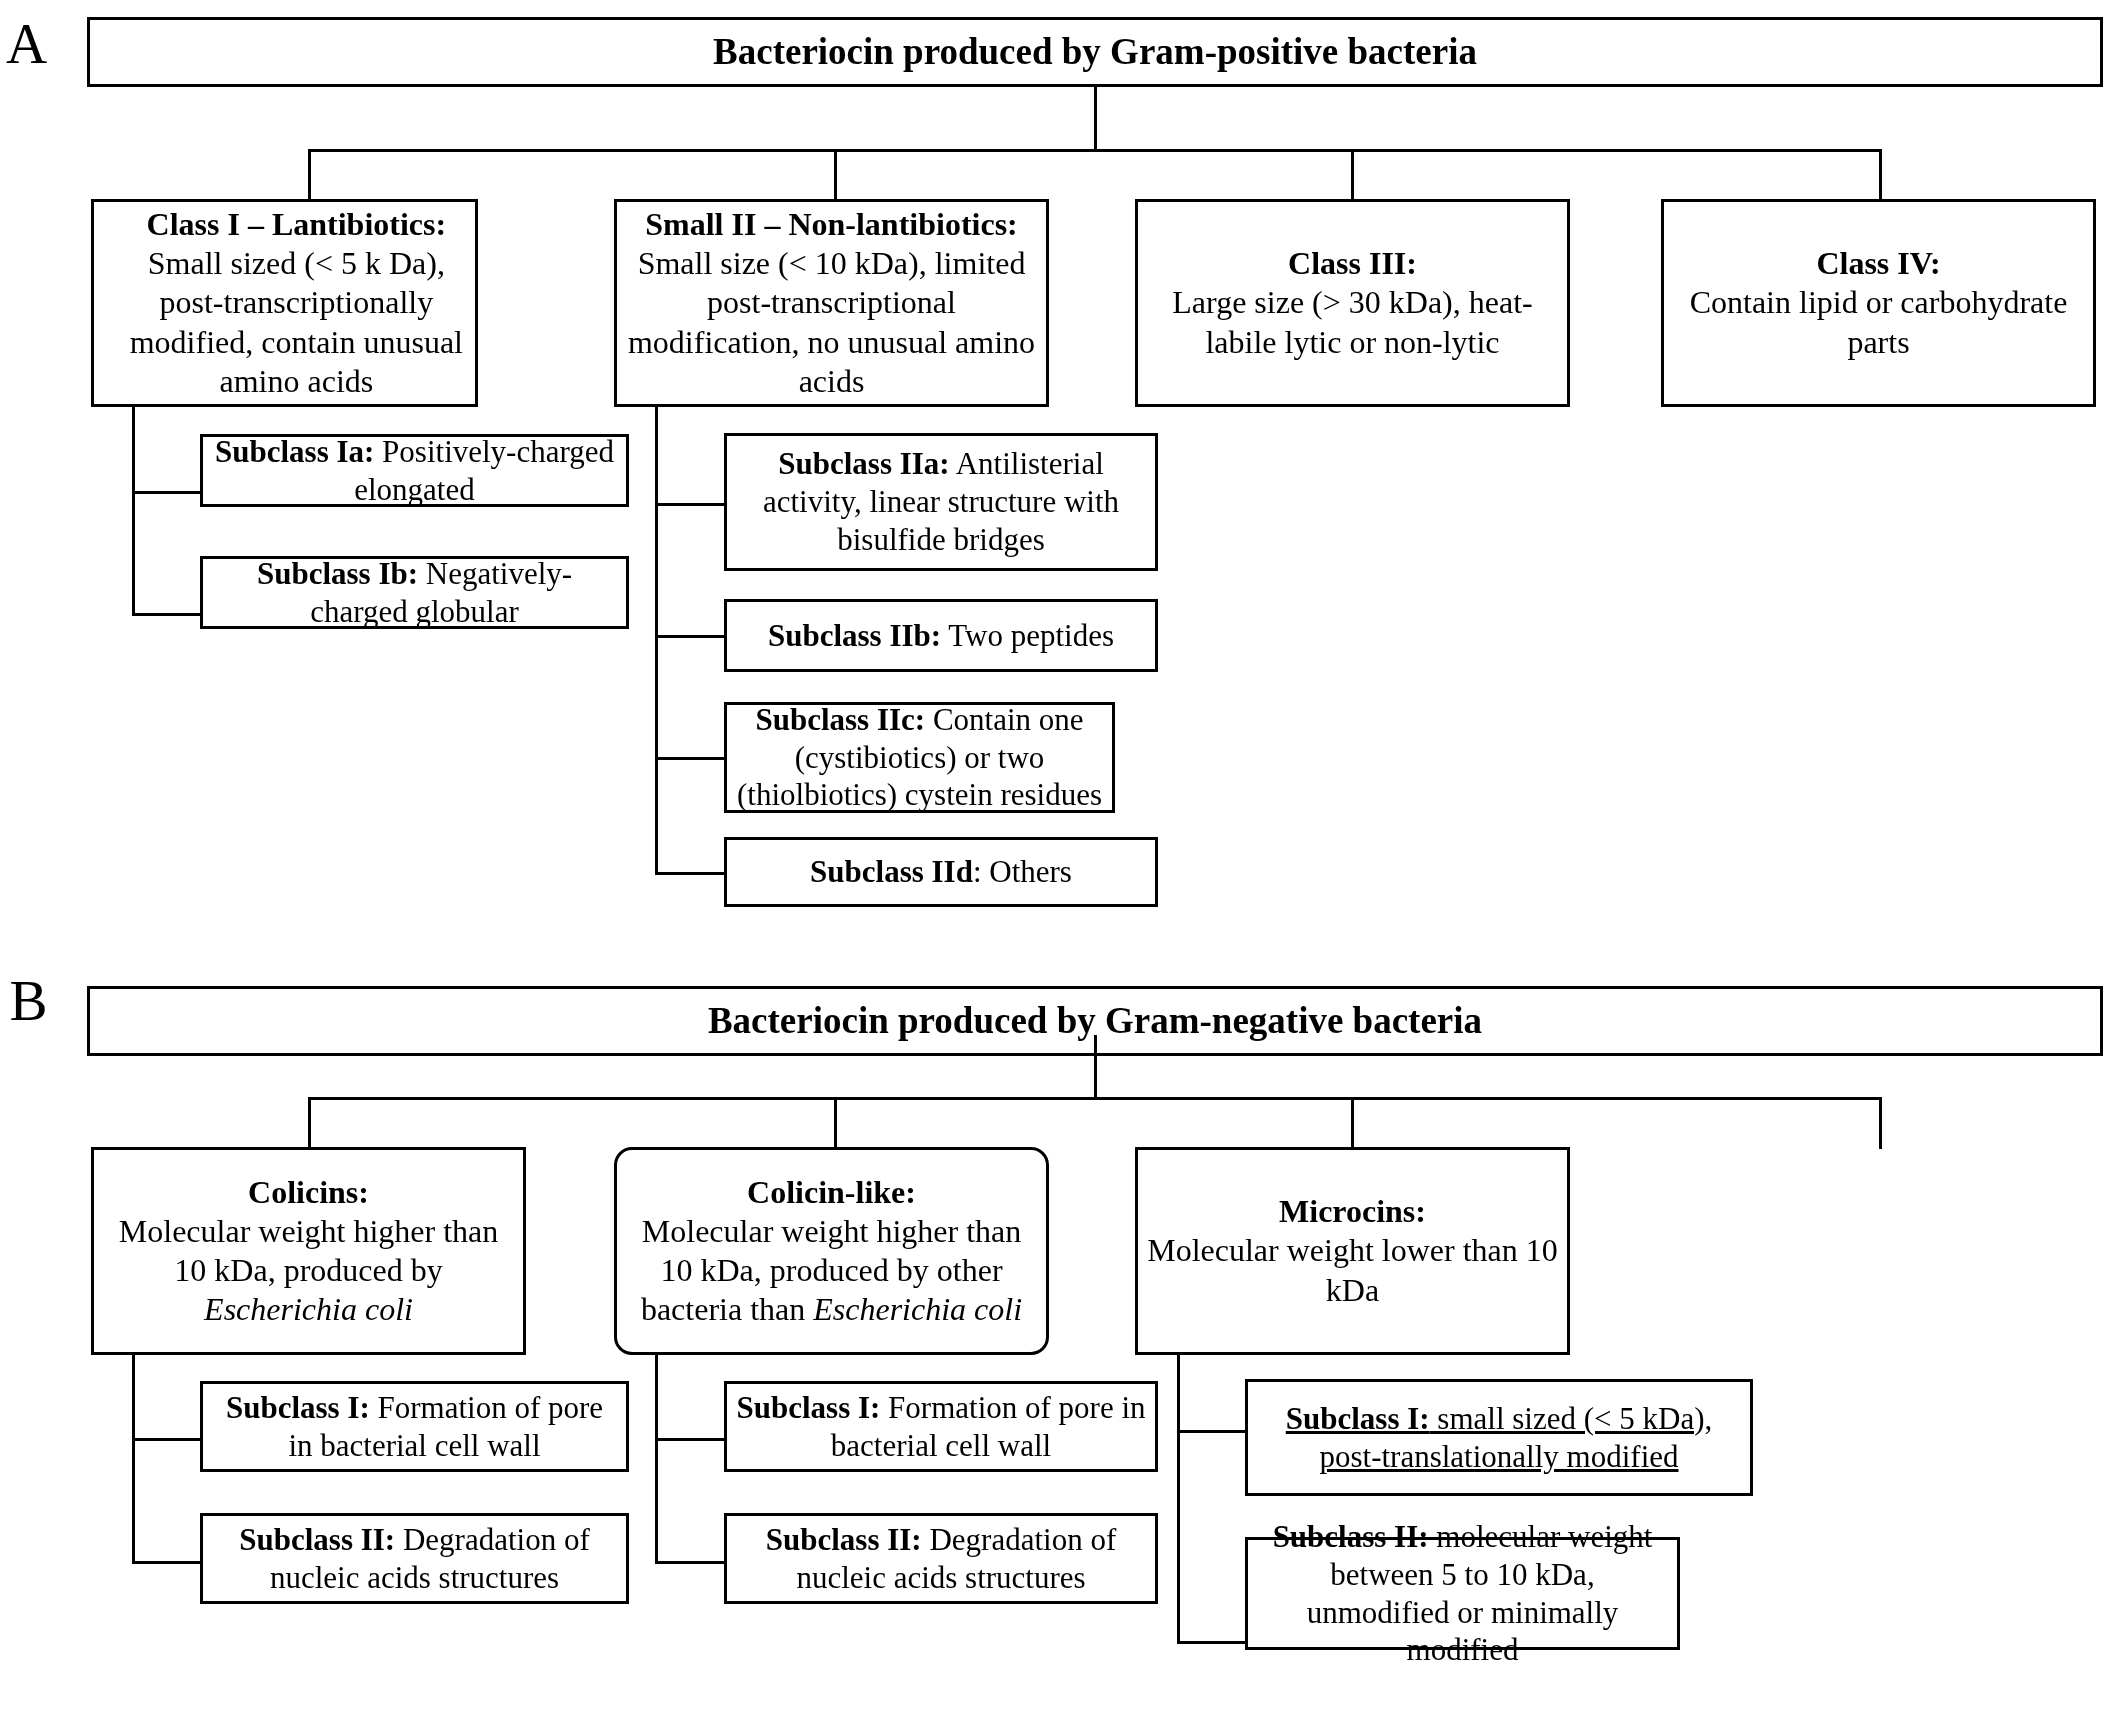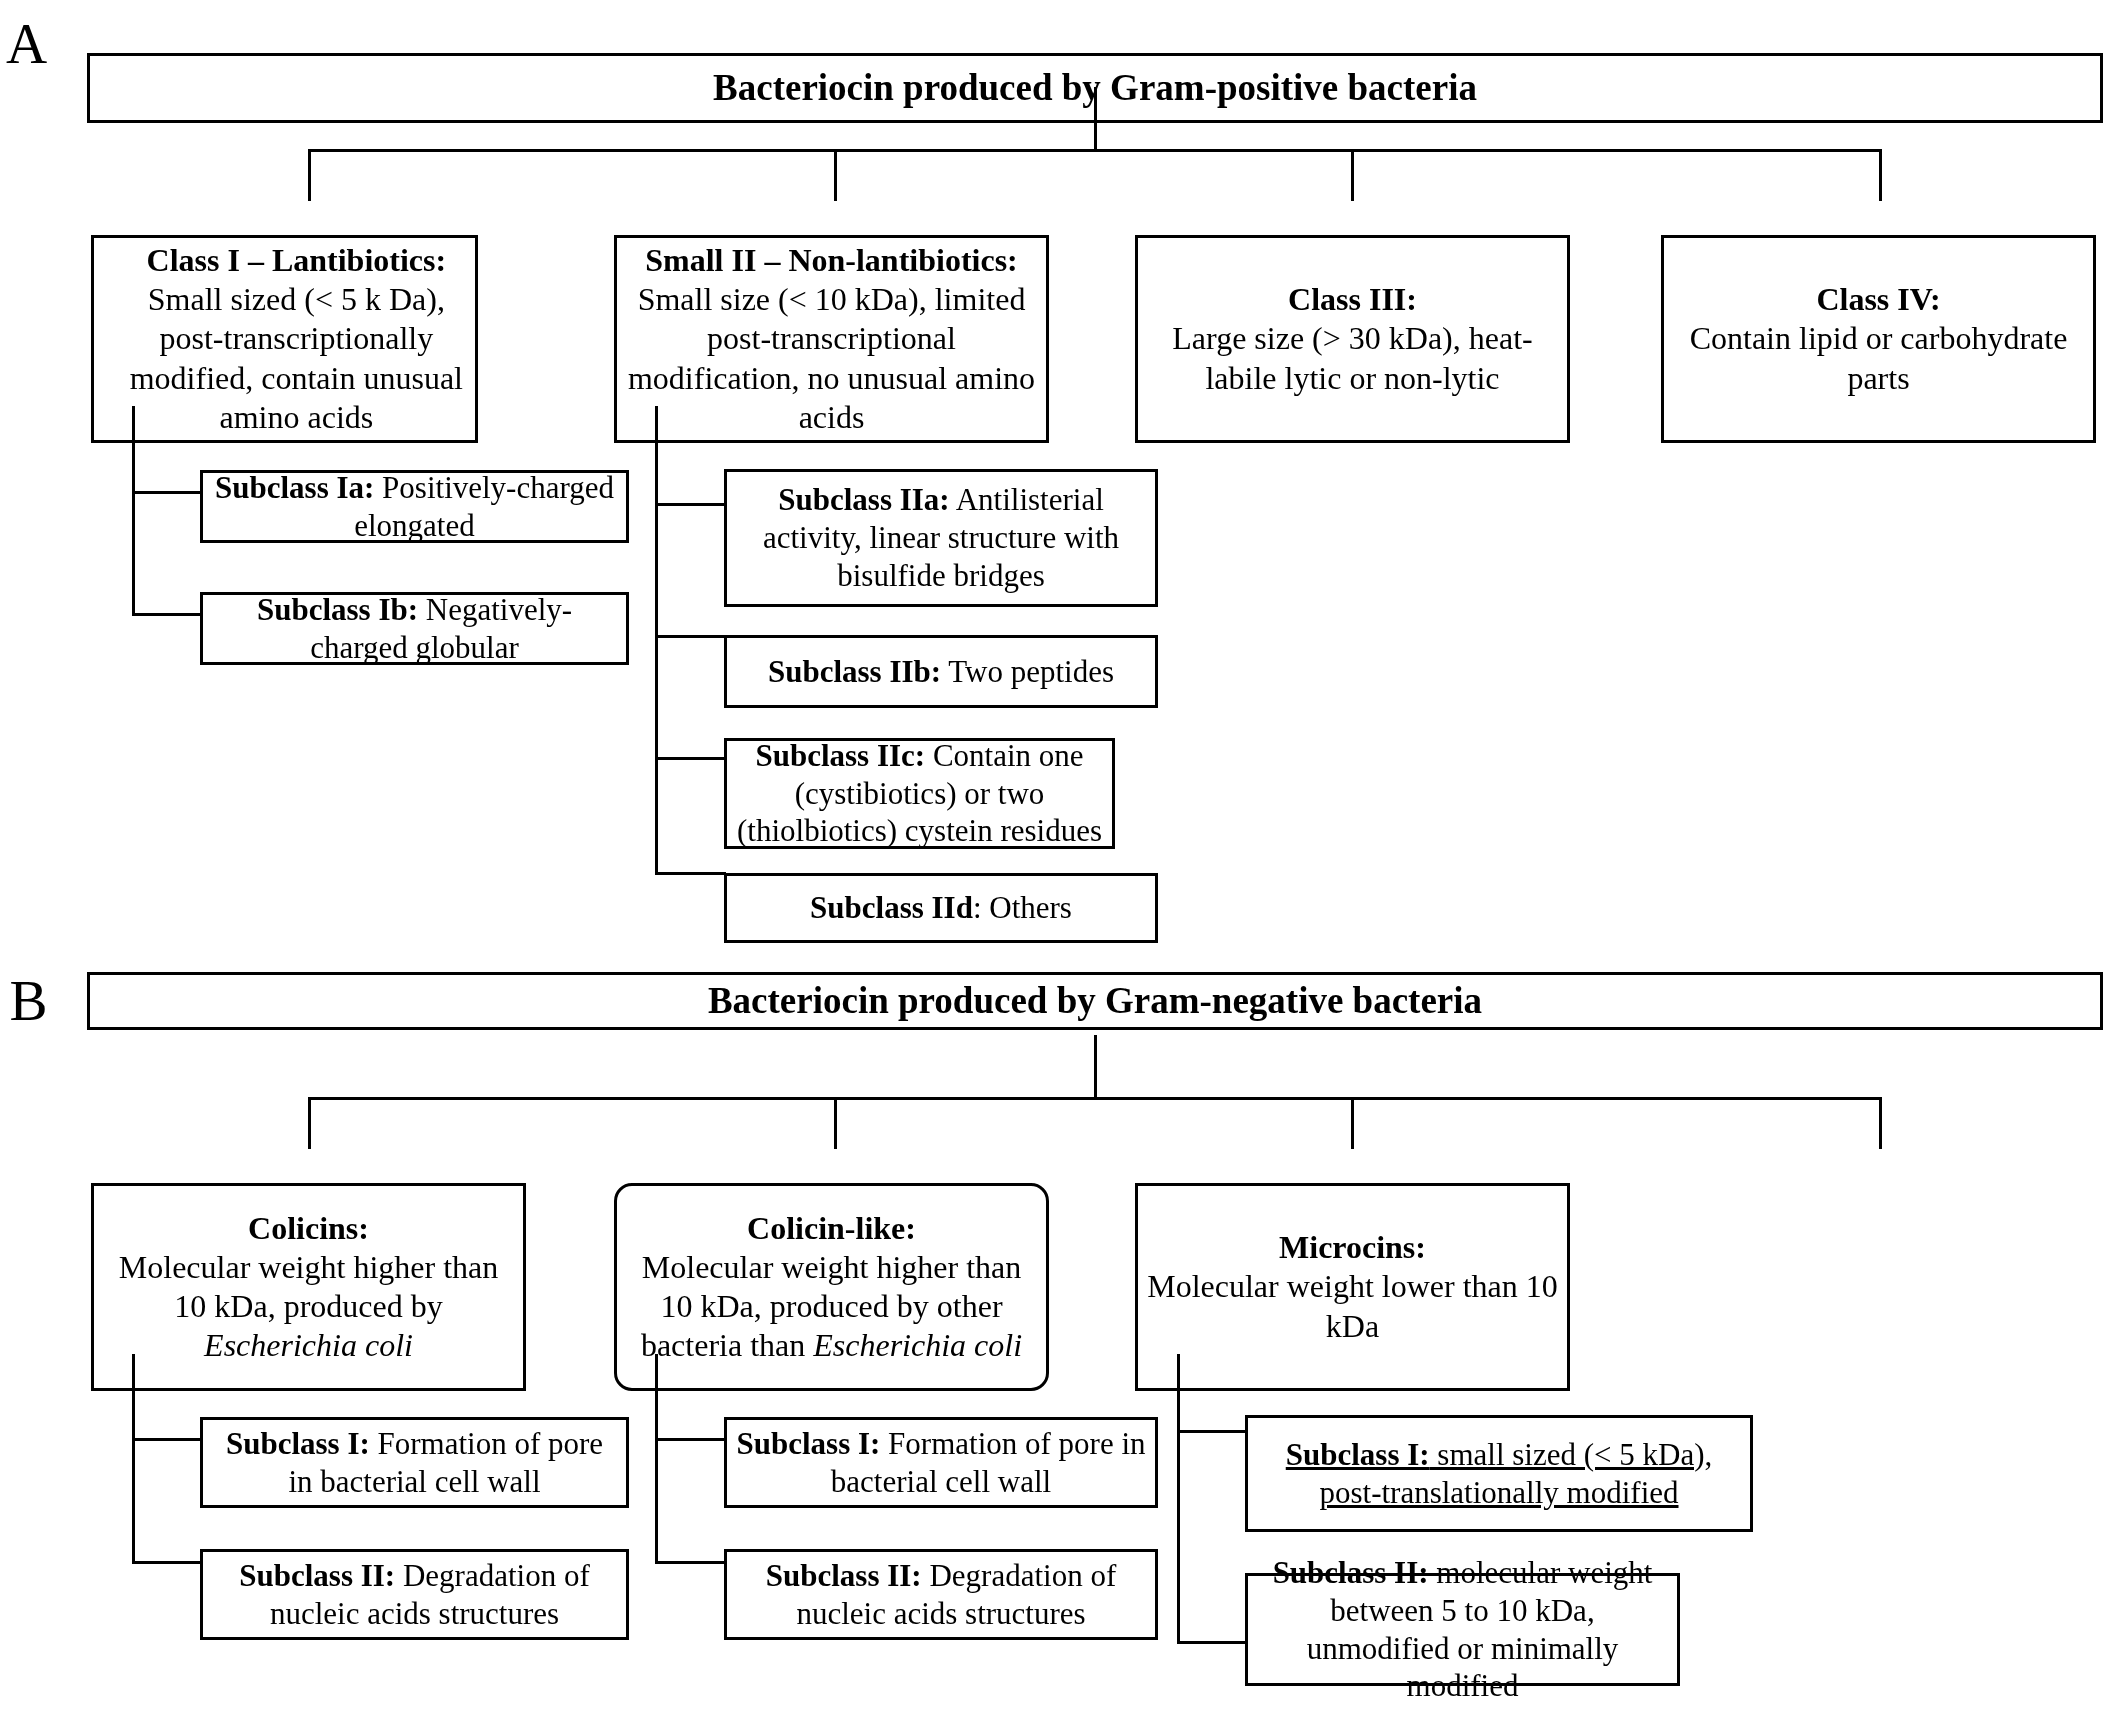--- a/index.html
+++ b/index.html
@@ -31,21 +31,20 @@
     position:absolute;
     box-sizing:border-box;
     border:3px solid #000000;
     background:#ffffff;
     display:flex;
     align-items:center;
     justify-content:center;
     text-align:center;
     padding:3.6px 8.3px;
     line-height:1.22;
-    margin-top:36px;
   }
   .box .inner{width:100%;}
   .box.header{
     border-width:3.6px;
     font-weight:700;
     font-size:37px;
   }
   .box.level1{
     font-size:32px;
     border-width:3px;
@@ -157,21 +156,21 @@
   </div>
 
   <div class="box sub" style="left:724px; top:837px; width:434px; height:70px;">
     <span class="inner">
       <span class="b">Subclass IId</span><span>: Others</span>
     </span>
   </div>
 
   <div class="panel-letter" style="left:9.5px; top:972px;">B</div>
 
-  <div class="box header" style="left:87px; top:936px; width:2016px; height:58px;">
+  <div class="box header" style="left:87px; top:986px; width:2016px; height:70px;">
     <span class="inner">Bacteriocin produced by Gram-negative bacteria</span>
   </div>
 
   <div class="vline" style="left:1094px; top:1035px; height:64px;"></div>
   <div class="hline" style="left:308px; top:1097px; width:1574px;"></div>
   <div class="vline" style="left:308px; top:1097px; height:52px;"></div>
   <div class="vline" style="left:834px; top:1097px; height:52px;"></div>
   <div class="vline" style="left:1351px; top:1097px; height:52px;"></div>
   <div class="vline" style="left:1879px; top:1097px; height:52px;"></div>
 

